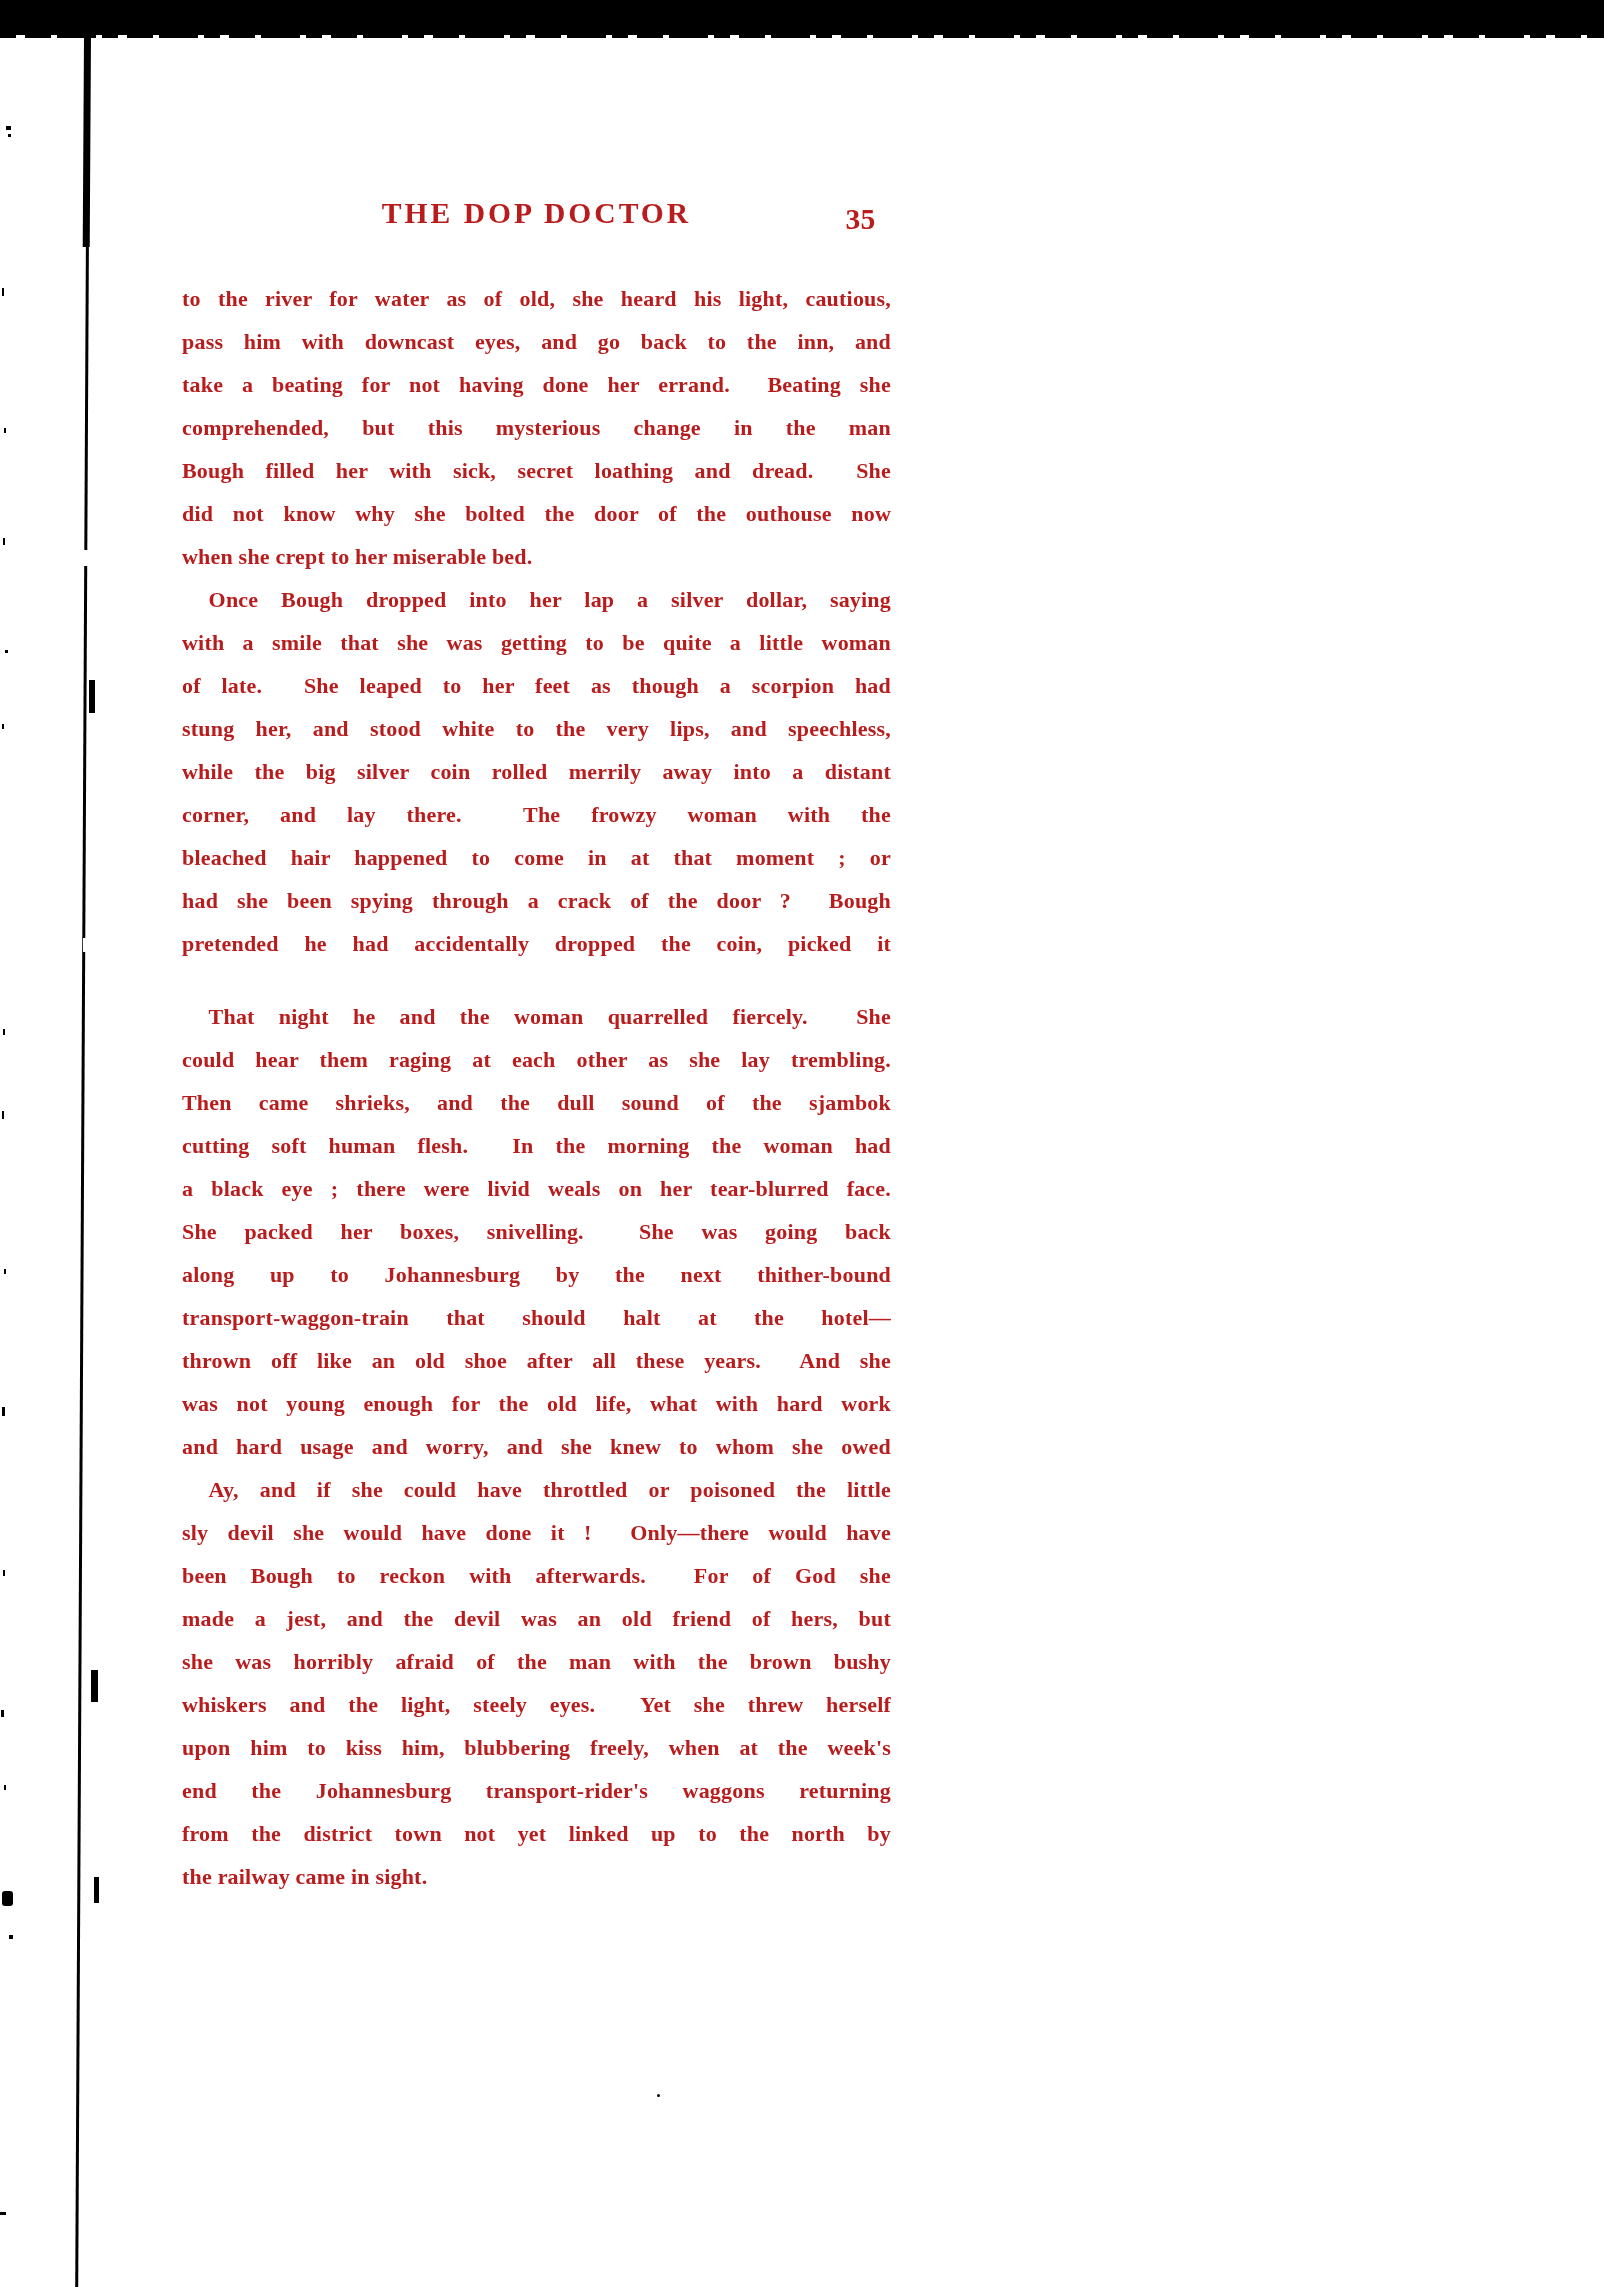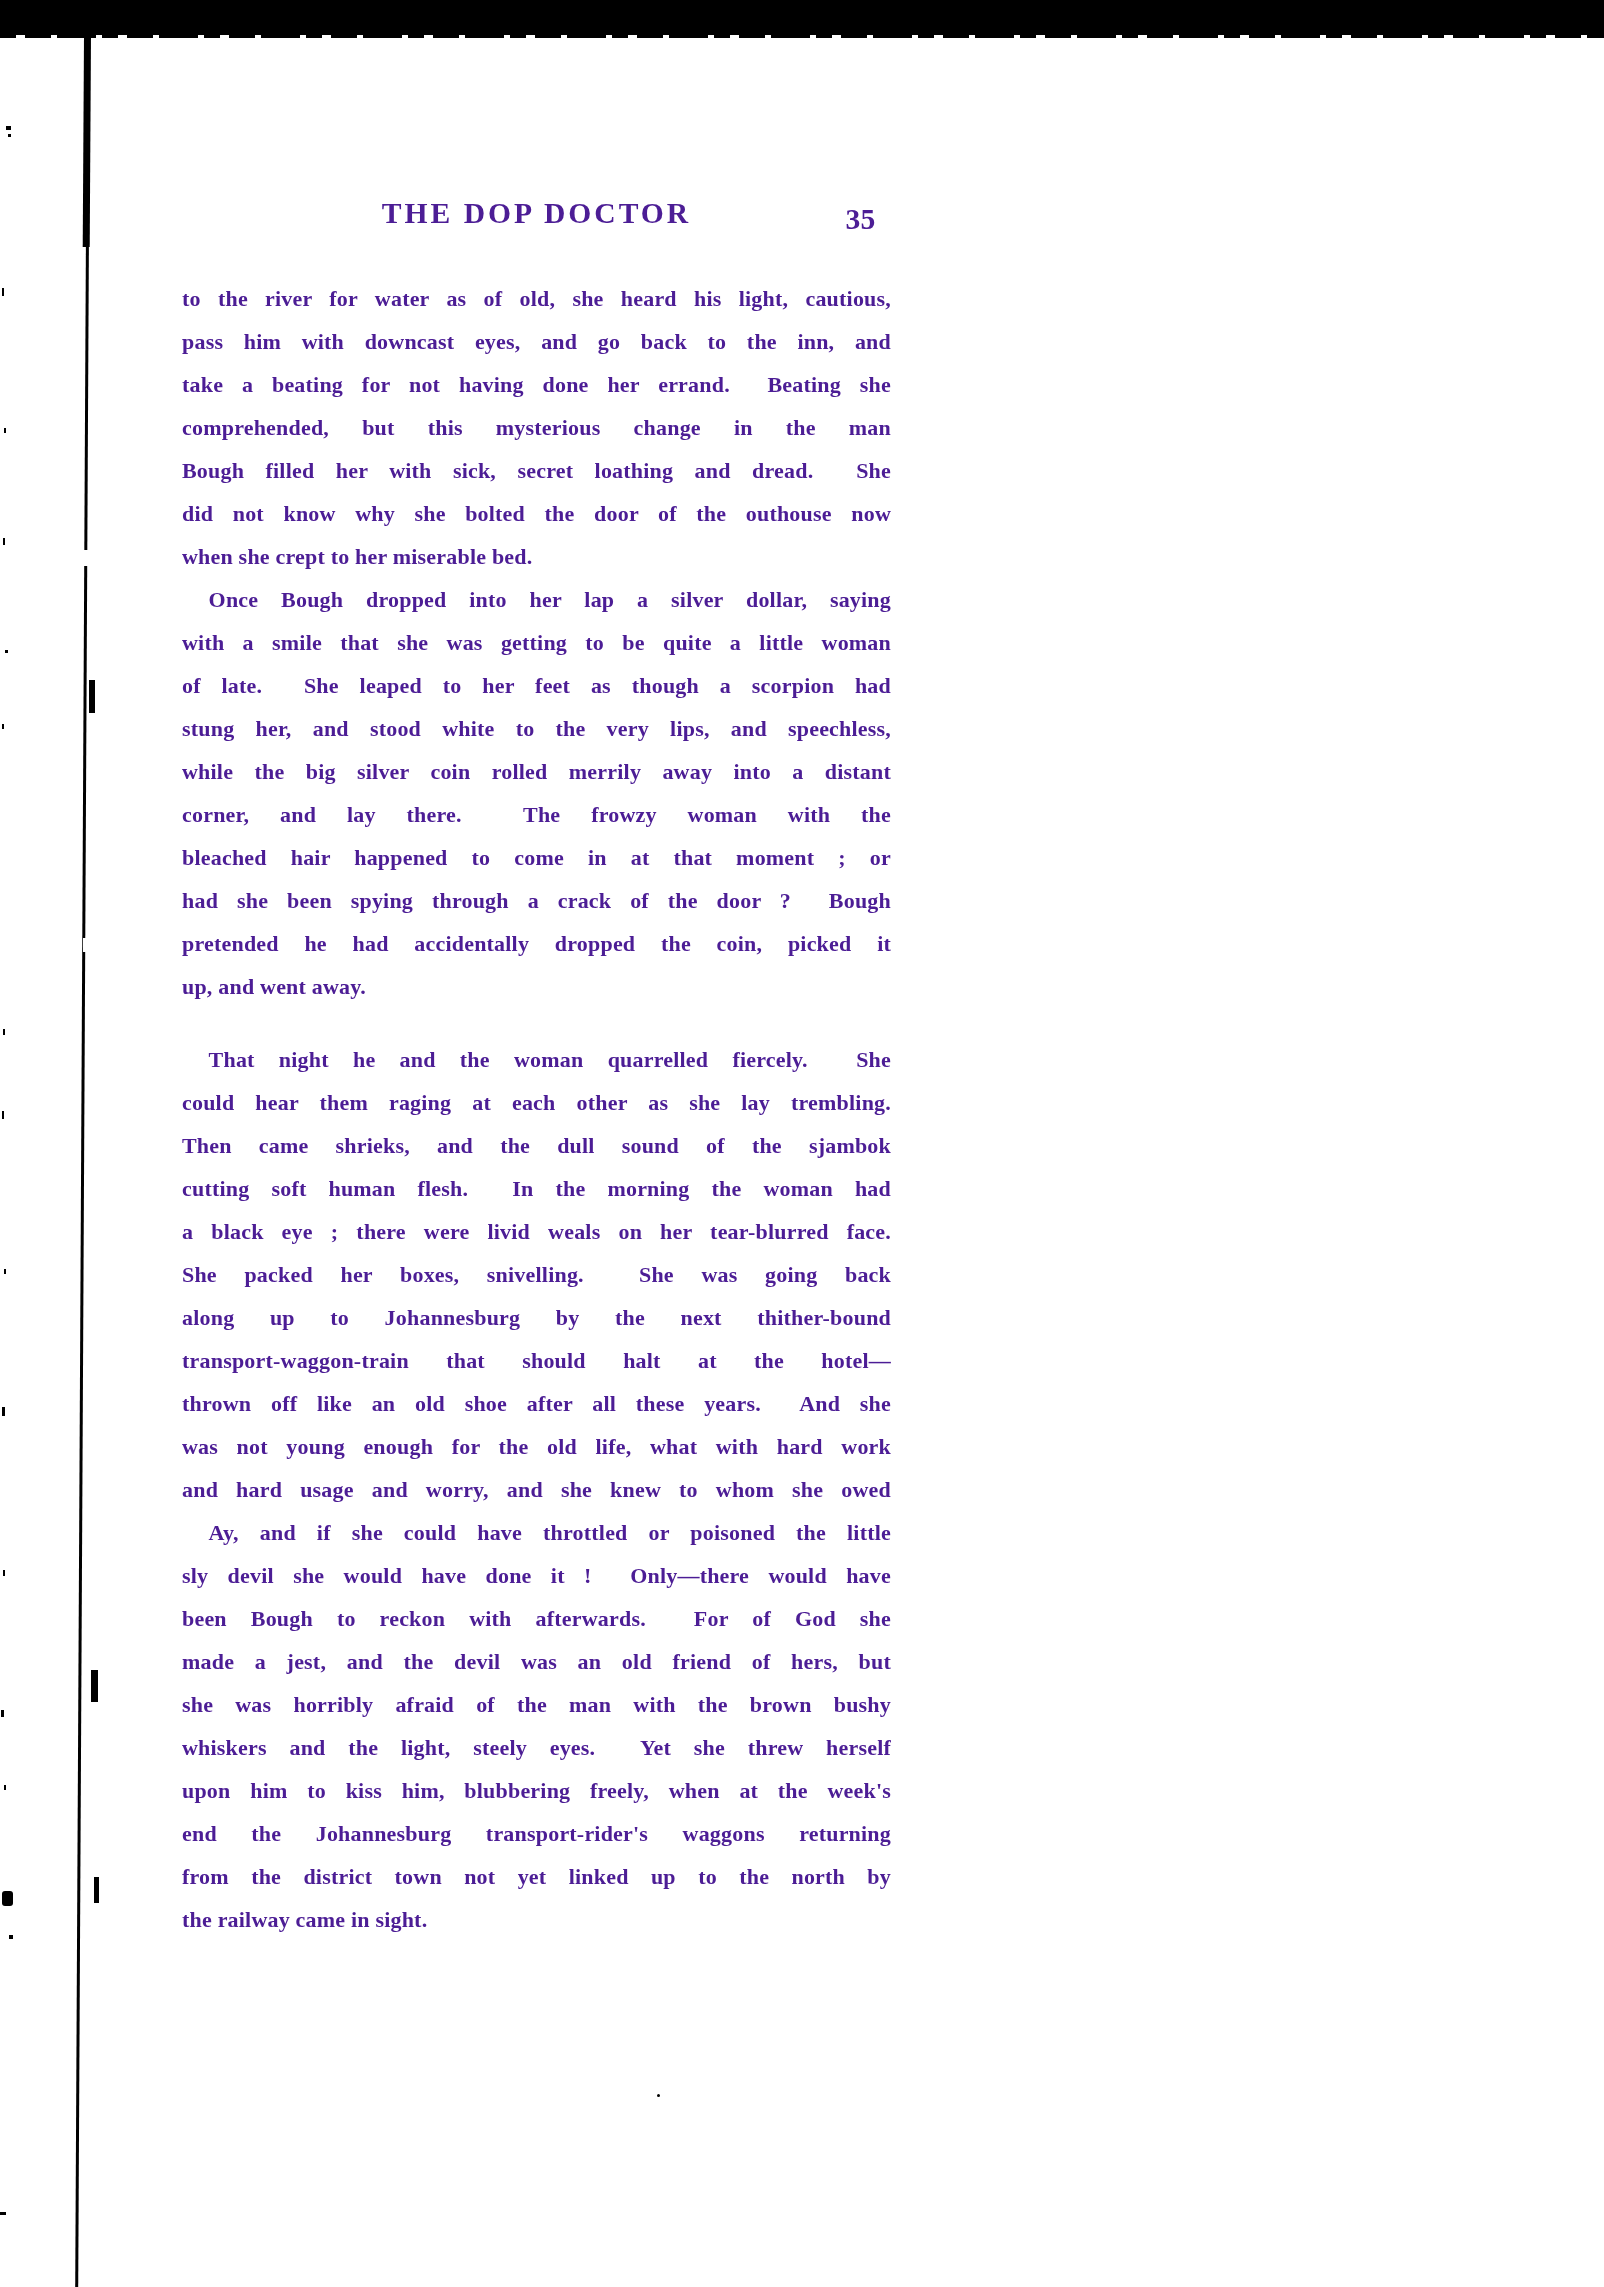--- a/index.html
+++ b/index.html
@@ -3,21 +3,21 @@
 <meta charset="utf-8">
 <style>
   html, body { margin: 0; padding: 0; background: #e8e8e8; }
   .page {
     position: relative;
     width: 1605px;
     height: 2287px;
     background: #ffffff;
     overflow: hidden;
     font-family: "Liberation Serif", "DejaVu Serif", serif;
-    color: #4c1d95;
+    color: #b91c1c;
   }
 
   
   .top-bar {
     position: absolute;
     top: 0; left: 0;
     width: 100%;
     height: 35px;
     background: #000;
   }
@@ -171,21 +171,20 @@
       <div class="paragraph">
         <div class="line indent">Once Bough dropped into her lap a silver dollar, saying</div>
         <div class="line">with a smile that she was getting to be quite a little woman</div>
         <div class="line">of late.  She leaped to her feet as though a scorpion had</div>
         <div class="line">stung her, and stood white to the very lips, and speechless,</div>
         <div class="line">while the big silver coin rolled merrily away into a distant</div>
         <div class="line">corner, and lay there.  The frowzy woman with the</div>
         <div class="line">bleached hair happened to come in at that moment ; or</div>
         <div class="line">had she been spying through a crack of the door ?  Bough</div>
         <div class="line">pretended he had accidentally dropped the coin, picked it</div>
-        <div class="line last">up, and went away.</div>
       </div>
       <div class="paragraph space-before">
         <div class="line indent">That night he and the woman quarrelled fiercely.  She</div>
         <div class="line">could hear them raging at each other as she lay trembling.</div>
         <div class="line">Then came shrieks, and the dull sound of the sjambok</div>
         <div class="line">cutting soft human flesh.  In the morning the woman had</div>
         <div class="line">a black eye ; there were livid weals on her tear-blurred face.</div>
         <div class="line">She packed her boxes, snivelling.  She was going back</div>
         <div class="line">along up to Johannesburg by the next thither-bound</div>
         <div class="line">transport-waggon-train that should halt at the hotel—</div>

